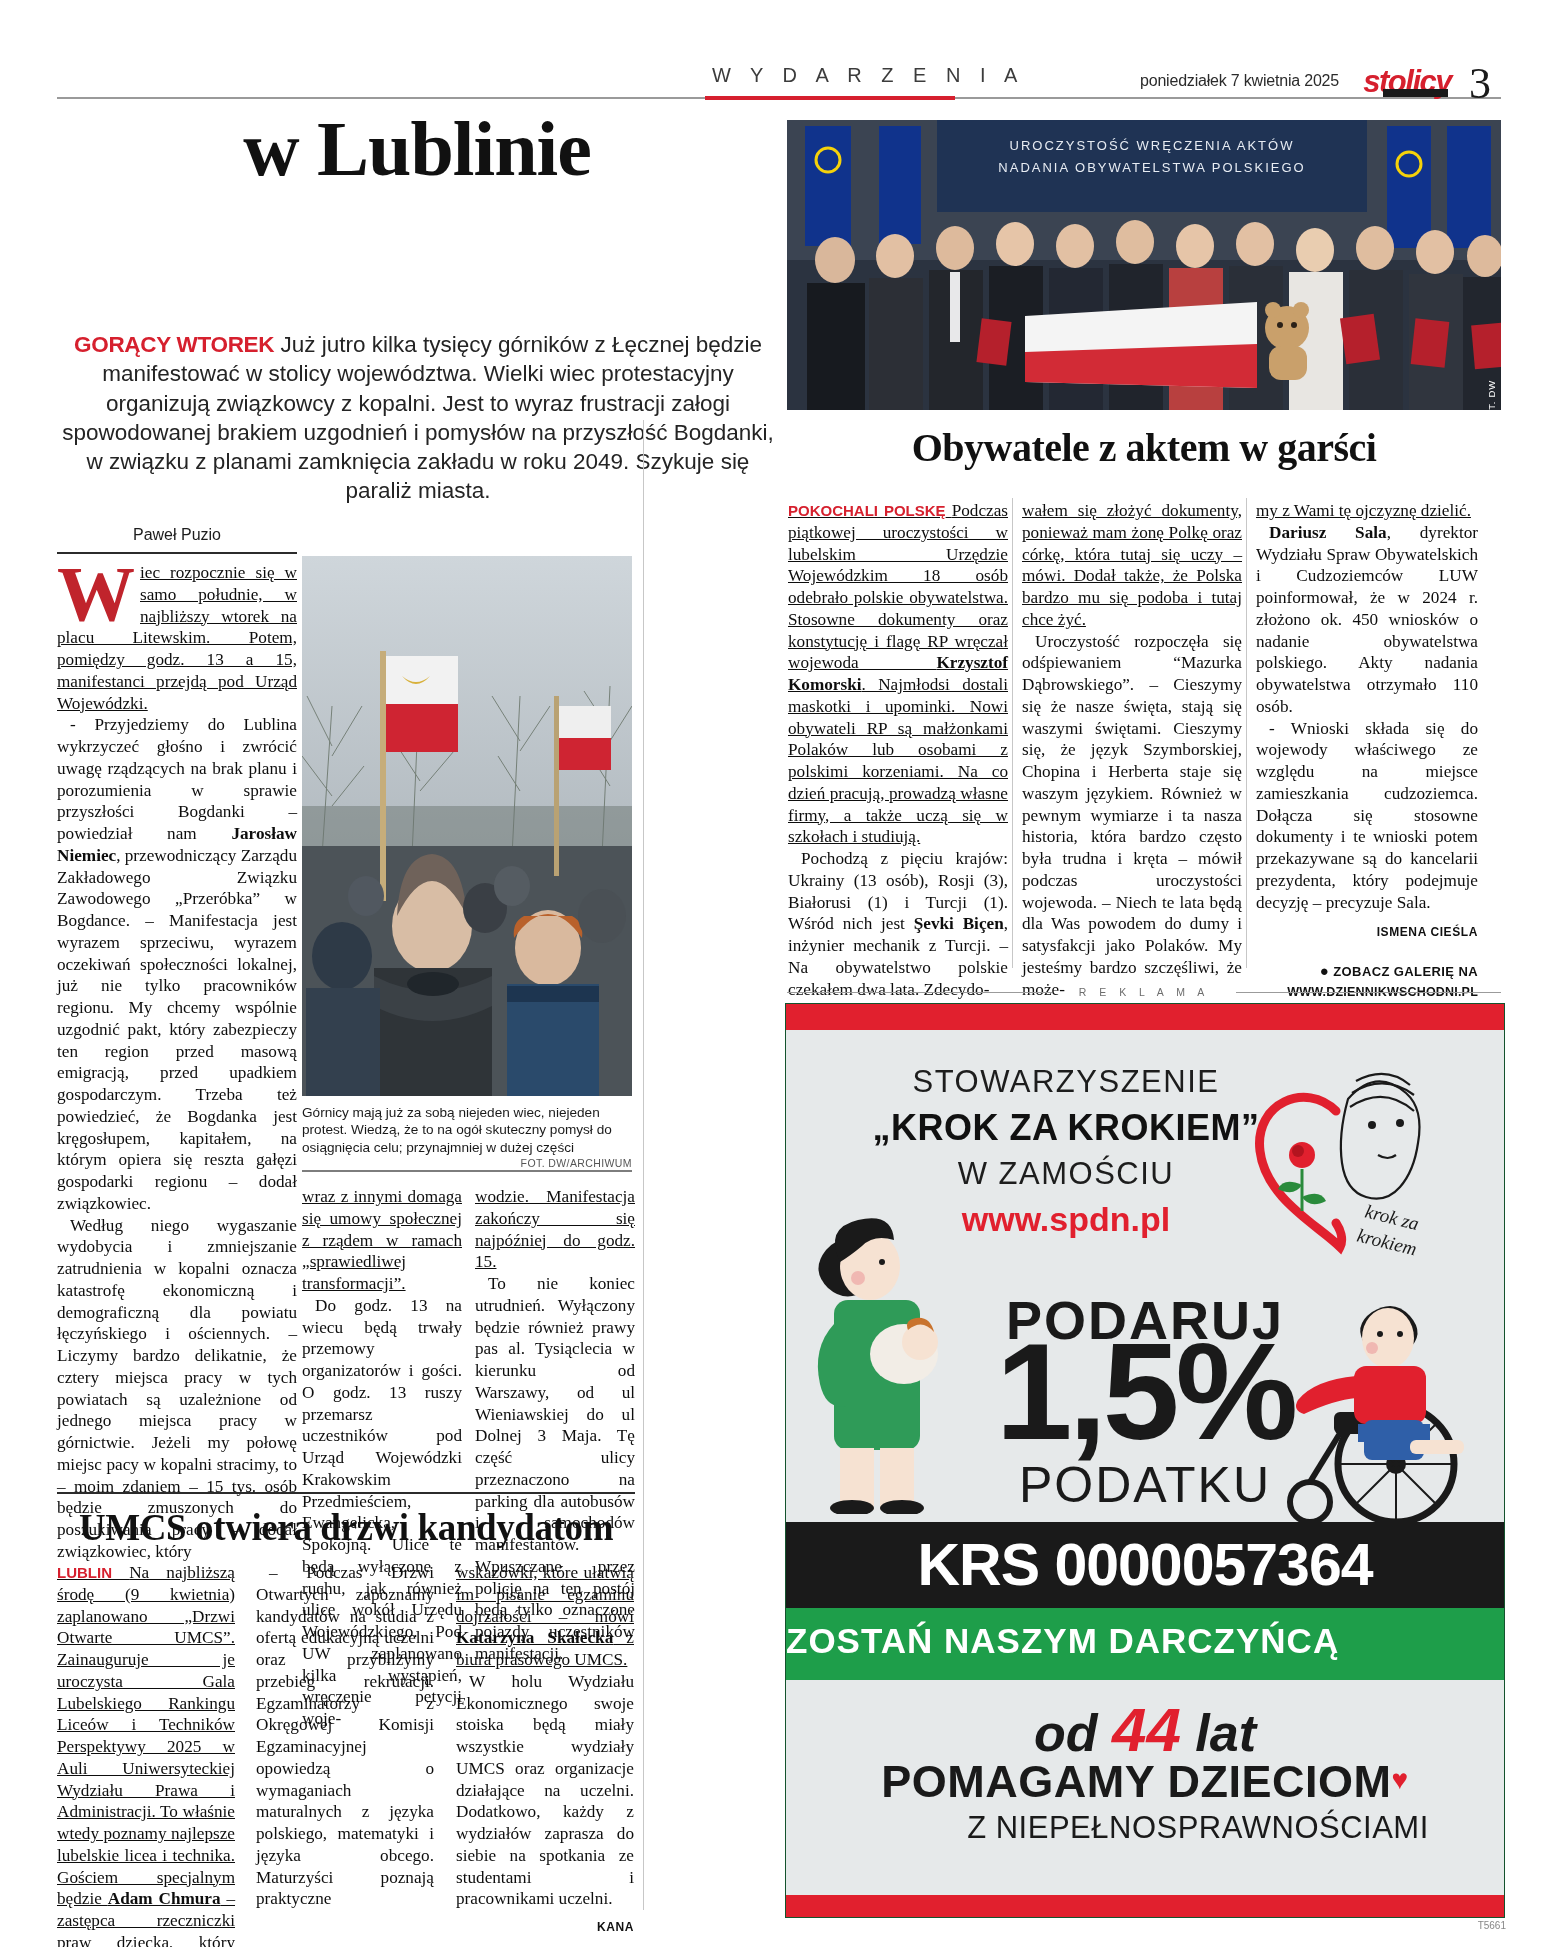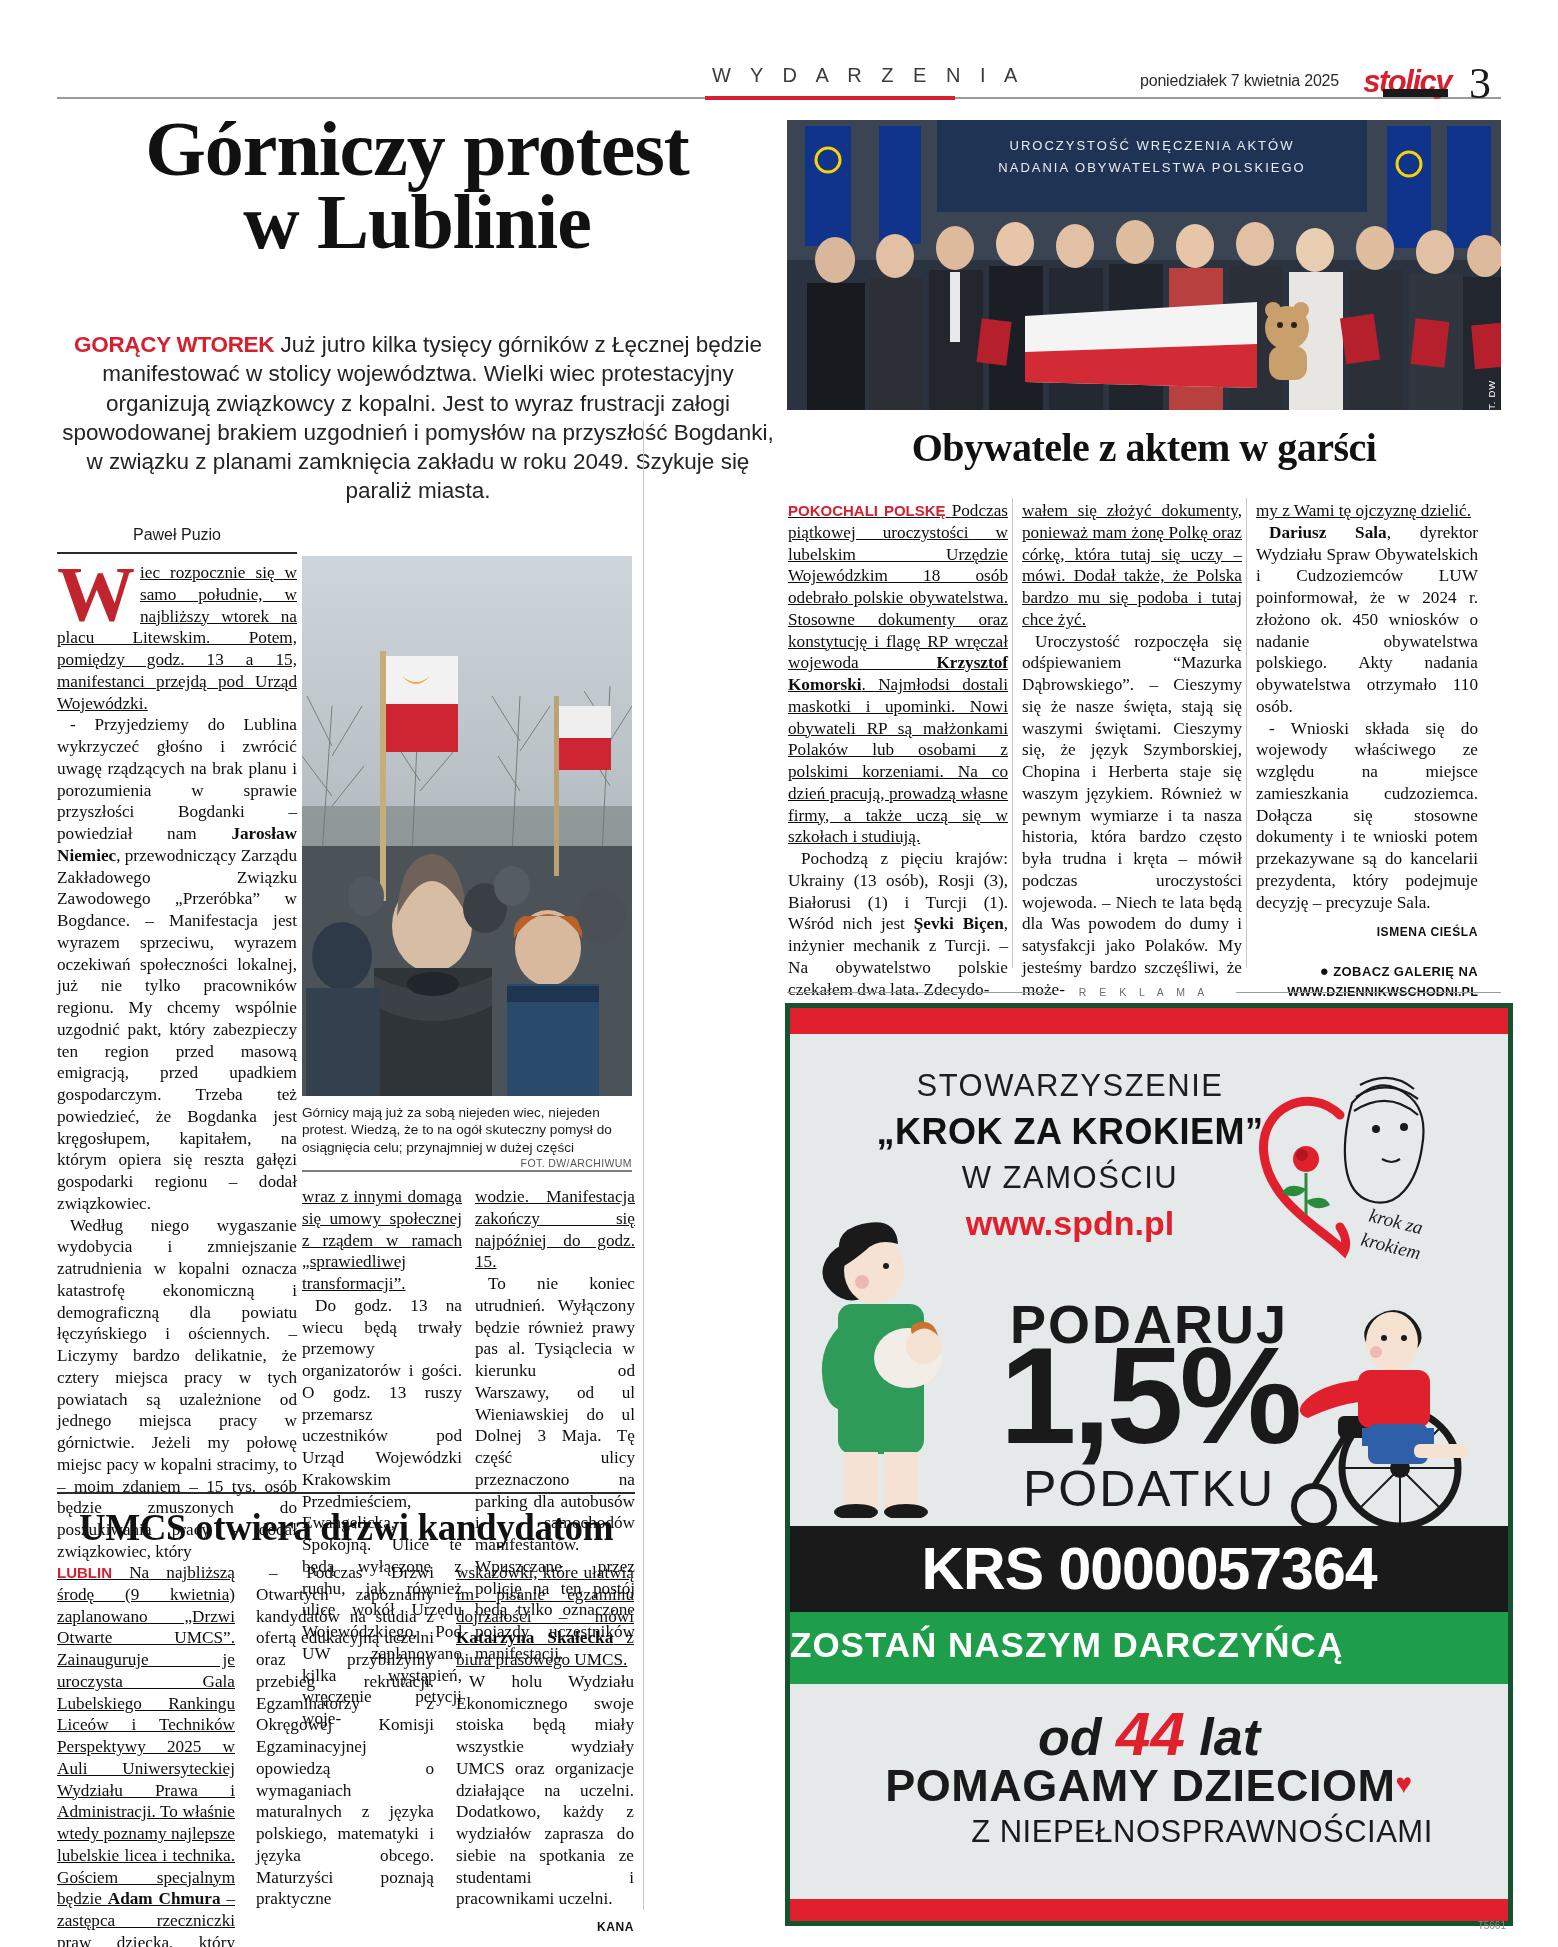--- a/index.html
+++ b/index.html
@@ -57,21 +57,21 @@
        font-family:"Liberation Serif",serif;font-weight:700;font-size:40px;letter-spacing:-0.5px;color:#111;}
 
   
   .rek{position:absolute;left:787px;top:986px;width:714px;text-align:center;
        font-family:"Liberation Sans",sans-serif;font-size:10.5px;letter-spacing:5px;color:#6d6d6d;}
   .rek-line-l{position:absolute;left:787px;top:992px;width:265px;height:1px;background:#9b9b9b;}
   .rek-line-r{position:absolute;left:1236px;top:992px;width:265px;height:1px;background:#9b9b9b;}
 
   
   .ad{position:absolute;left:785px;top:1003px;width:718px;height:913px;background:#e6e9ea;
-       border:5px solid #14532d;overflow:hidden;}
+       border:1px solid #14532d;overflow:hidden;}
   .ad-topbar{position:absolute;left:0;top:0;width:718px;height:26px;background:#e1202e;}
   .ad-t1{position:absolute;left:0;top:60px;width:560px;text-align:center;
        font-family:"Liberation Sans",sans-serif;font-size:31px;letter-spacing:1.5px;color:#1d1d1d;}
   .ad-t2{position:absolute;left:0;top:103px;width:560px;text-align:center;
        font-family:"Liberation Sans",sans-serif;font-weight:bold;font-size:36px;letter-spacing:0.5px;color:#111;}
   .ad-t3{position:absolute;left:0;top:152px;width:560px;text-align:center;
        font-family:"Liberation Sans",sans-serif;font-size:31px;letter-spacing:1.5px;color:#1d1d1d;}
   .ad-t4{position:absolute;left:0;top:196px;width:560px;text-align:center;
        font-family:"Liberation Sans",sans-serif;font-weight:bold;font-size:34px;color:#e1202e;}
   .ad-heart{position:absolute;right:38px;top:55px;width:230px;height:200px;}
@@ -120,21 +120,20 @@
   <div class="masthead">
     <div class="mh-rule"></div>
     <div class="mh-rule-red"></div>
     <div class="section-title">W Y D A R Z E N I A</div>
     <div class="mh-date">poniedziałek 7 kwietnia 2025</div>
     <div class="mh-logo"><span class="bar">stolicy</span></div>
     <div class="mh-pageno">3</div>
   </div>
 
   <div class="headline1">
-    <div>Górniczy protest</div>
     <div>w Lublinie</div>
   </div>
 
   <div class="lead1">
     <span class="kicker">GORĄCY WTOREK</span>
     <span>Już jutro kilka tysięcy górników z Łęcznej będzie manifestować w stolicy województwa. Wielki wiec protestacyjny organizują związkowcy z kopalni. Jest to wyraz frustracji załogi spowodowanej brakiem uzgodnień i pomysłów na przyszłość Bogdanki, w związku z planami zamknięcia zakładu w roku 2049. Szykuje się paraliż miasta.</span>
   </div>
 
   <div class="byline">Paweł Puzio</div>
   <div class="byline-rule"></div>

